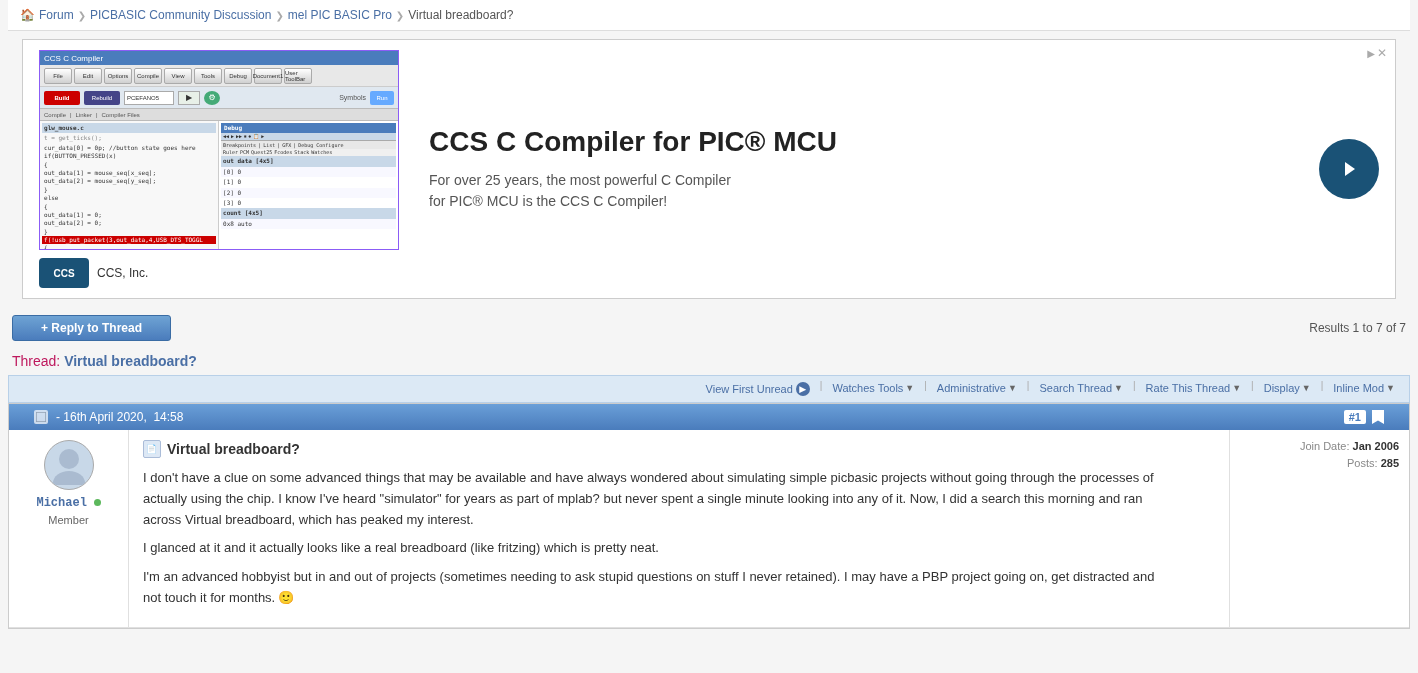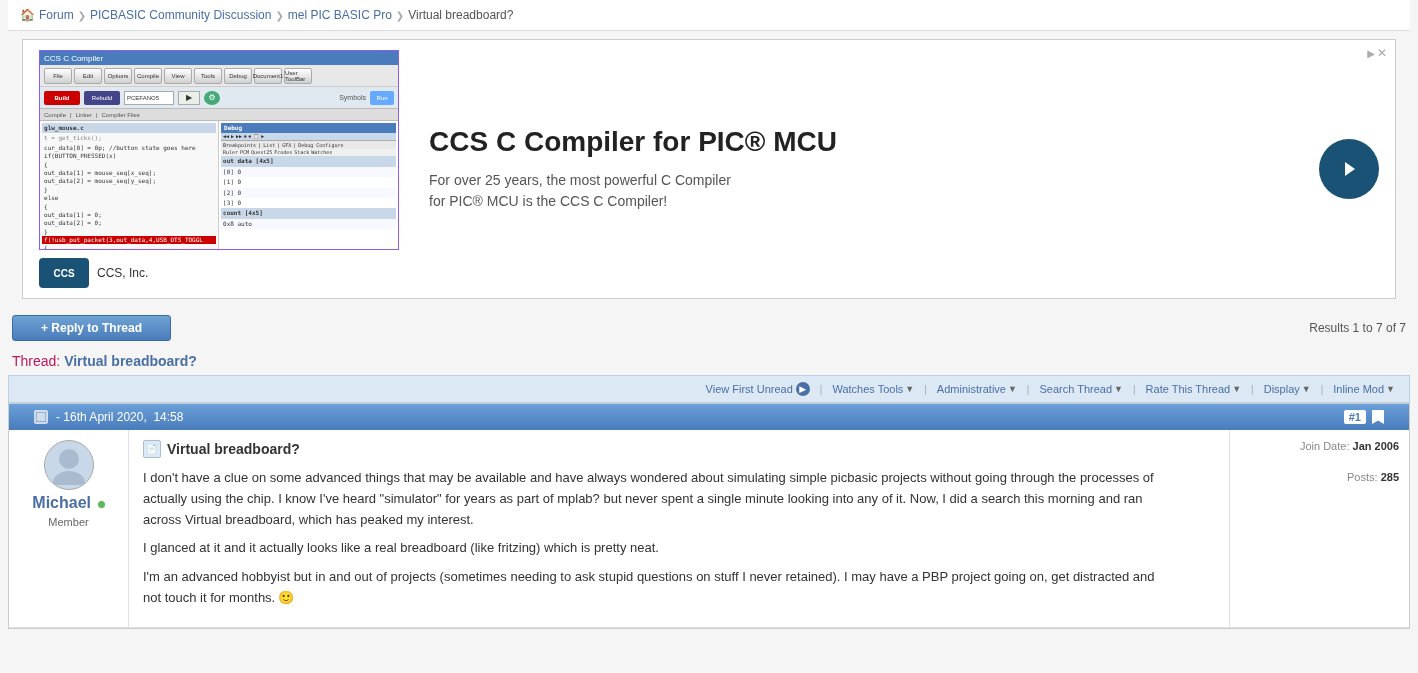--- a/index.html
+++ b/index.html
@@ -197,21 +197,21 @@
     }
     .thread-title a { color: #4a6fa5; text-decoration: none; font-weight: bold; }
     .thread-title span { color: #be185d; }
 
     
     .toolbar-bar {
       background: #dce9f5;
       border: 1px solid #b8d0e8;
       padding: 4px 8px;
       display: flex;
-      align-items: center;
+      align-items: flex-start;
       justify-content: flex-end;
       gap: 2px;
       flex-wrap: wrap;
     }
     .toolbar-item {
       font-size: 11px;
       color: #4a6fa5;
       cursor: pointer;
       padding: 2px 6px;
       display: flex;
@@ -331,21 +331,21 @@
     }
     .post-meta-right {
       font-size: 11px;
       color: #666;
       text-align: right;
       padding: 10px 10px;
       min-width: 180px;
       border-left: 1px solid #e0e0e0;
       display: flex;
       flex-direction: column;
-      gap: 19px;
+      gap: 5px;
       align-items: flex-end;
       margin-left: 48px;
     }
     .post-meta-right .meta-label { color: #888; }
     .post-meta-right .meta-value { font-weight: bold; color: #333; }
 
     .post-subject {
       font-size: 14px;
       font-weight: bold;
       color: #333;
@@ -584,21 +584,21 @@
     <div class="post-body-row">
 
       <div class="post-sidebar">
         <div class="avatar">
           <svg viewBox="0 0 40 40" xmlns="http://www.w3.org/2000/svg">
             <circle cx="20" cy="14" r="10" fill="#aabbd0"></circle>
             <ellipse cx="20" cy="38" rx="16" ry="12" fill="#aabbd0"></ellipse>
           </svg>
         </div>
         <div>
-          <a href="#" style="color:#4a6fa5;text-decoration:none;font-size:16px;font-weight:bold;">Michael</a>
+          <a href="#" style="color:#4a6fa5;text-decoration:none;font-size:12px;font-weight:bold;font-family:Liberation Mono, monospace;">Michael</a>
           <span class="online-dot"></span>
         </div>
         <div class="user-role">Member</div>
       </div>
 
       <div class="post-info">
         <div class="post-subject">
           <div class="post-subject-icon">📄</div>
           <span>Virtual breadboard?</span>
         </div>

